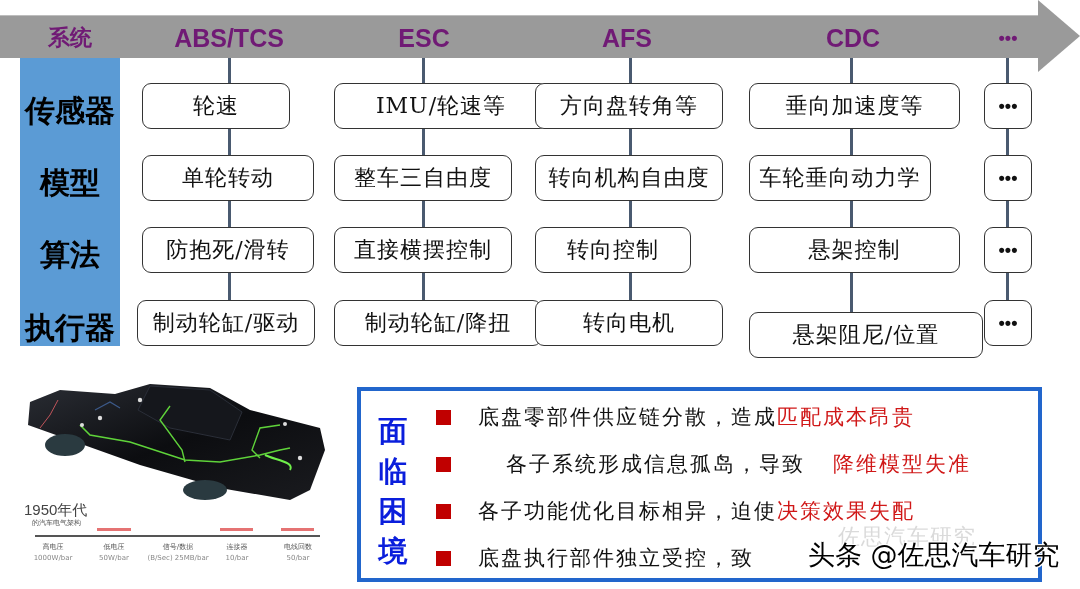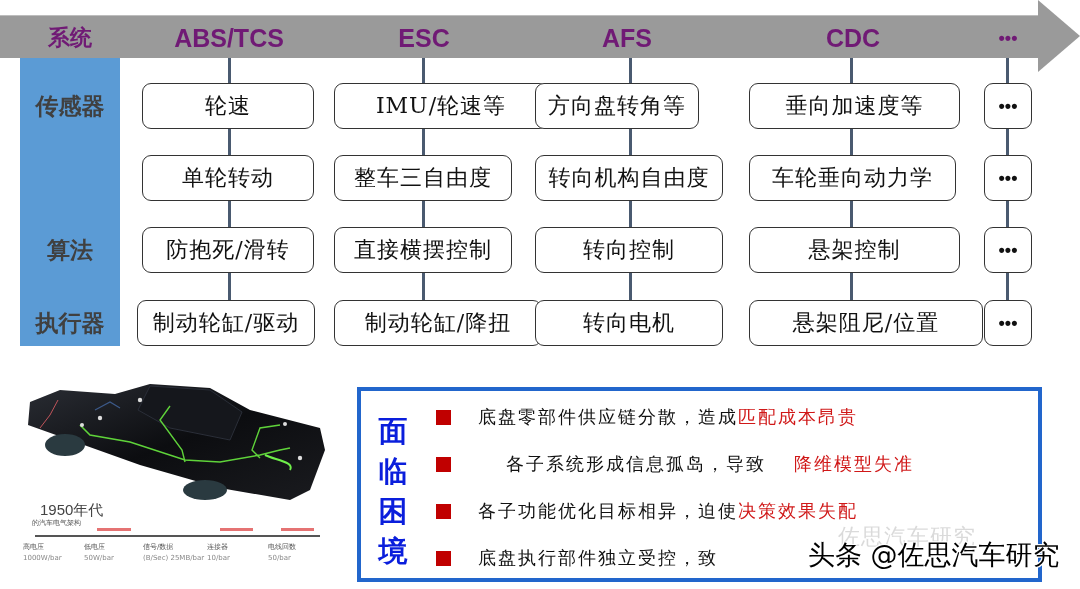--- a/index.html
+++ b/index.html
@@ -23,59 +23,59 @@
   }
   .hdr.cn { font-family: "DejaVu Sans", sans-serif; font-size: 22px; }
 
   
   .cat-col {
     position: absolute; left: 20px; top: 58px; width: 100px; height: 288px;
     background: #5b9bd5;
   }
   .cat {
     position: absolute; left: 0; width: 100px; text-align: center;
-    color: #404040; font-weight: bold; font-size: 23px; font-family: "DejaVu Sans", sans-serif;
+    color: #000000; font-weight: bold; font-size: 30px; font-family: "DejaVu Sans", sans-serif;
   }
 
   
   .vline { position: absolute; top: 58px; width: 3px; height: 288px; background: #4a5a70; }
 
   
   .box {
     position: absolute; height: 46px; background: #ffffff;
     border: 1.5px solid #333; border-radius: 9px;
     display: flex; align-items: center; justify-content: center;
     font-family: "DejaVu Serif", "Liberation Serif", serif; font-size: 22px; color: #111;
     white-space: nowrap; letter-spacing: 1px;
   }
   .box.dots { font-family: "Liberation Sans", sans-serif; font-weight: bold; font-size: 18px; letter-spacing: 0; }
 
   
   .car-area { position: absolute; left: 20px; top: 380px; width: 310px; height: 205px; }
-  .car-label-year { position: absolute; left: 20px; top: 121px; font-size: 15px; color: #444; font-family: "Liberation Sans", sans-serif; }
+  .car-label-year { position: absolute; left: 4px; top: 121px; font-size: 15px; color: #444; font-family: "Liberation Sans", sans-serif; }
   .car-label-sub { position: absolute; left: 12px; top: 138px; font-size: 7px; color: #555; }
   .legend-line { position: absolute; left: 15px; top: 155px; width: 285px; height: 2px; background: #555; }
   .legend-bar { position: absolute; height: 3px; background: #e57373; top: 148px; }
-  .legend-item { position: absolute; top: 162px; text-align: left; width: 60px; transform: translateX(-50%); }
+  .legend-item { position: absolute; top: 162px; text-align: center; width: 60px; transform: translateX(-50%); }
   .legend-item .t { font-size: 7px; color: #555; display: block; }
   .legend-item .v { font-size: 7px; color: #888; display: block; margin-top: 2px; }
 
   
   .chal {
     position: absolute; left: 357px; top: 387px; width: 685px; height: 195px;
     border: 4px solid #2266cc; background: #fff;
   }
   .chal-title {
     position: absolute; left: 14px; top: 20px; width: 36px;
     color: #0a1edc; font-weight: bold; font-size: 29px; line-height: 40px; text-align: center;
     font-family: "DejaVu Sans", sans-serif;
   }
   .bullet-row { position: absolute; left: 75px; height: 40px; display: flex; align-items: center; white-space: nowrap; }
   .bullet-sq { width: 15px; height: 15px; background: #c00000; margin-right: 27px; flex: none; }
-  .bullet-txt { font-family: Liberation Mono, monospace; font-size: 18px; color: #111; letter-spacing: 2px; }
+  .bullet-txt { font-family: Liberation Mono, monospace; font-size: 21px; color: #111; letter-spacing: 2px; }
   .bullet-red { color: #d01818; }
 
   .watermark-faint {
     position: absolute; left: 838px; top: 522px; font-size: 22px; color: rgba(150,150,150,0.35);
     font-family: "DejaVu Sans", sans-serif; white-space: nowrap; letter-spacing: 1px;
   }
   .watermark {
     position: absolute; left: 808px; top: 537px; font-size: 27px; color: #000;
     font-family: "DejaVu Sans", sans-serif; white-space: nowrap;
     text-shadow: 1px 1px 0 #fff, -1px -1px 0 #fff, 1px -1px 0 #fff, -1px 1px 0 #fff;
@@ -89,49 +89,50 @@
 
 <div class="hdr cn" style="left:70px;">系统</div>
 <div class="hdr" style="left:229px;">ABS/TCS</div>
 <div class="hdr" style="left:424px;">ESC</div>
 <div class="hdr" style="left:627px;">AFS</div>
 <div class="hdr" style="left:853px;">CDC</div>
 <div class="hdr" style="left:1008px; font-size:18px;">•••</div>
 
 <div class="cat-col">
   <div class="cat" style="top:33px;">传感器</div>
+  <div class="cat" style="top:105px;">模型</div>
   <div class="cat" style="top:177px;">算法</div>
   <div class="cat" style="top:250px;">执行器</div>
 </div>
 
 <div class="vline" style="left:228px;"></div>
 <div class="vline" style="left:422px;"></div>
 <div class="vline" style="left:629px;"></div>
 <div class="vline" style="left:850px;"></div>
 <div class="vline" style="left:1006px;"></div>
 
-<div class="box" style="left:142px; top:83px; width:172px;">轮速</div>
+<div class="box" style="left:142px; top:83px; width:148px;">轮速</div>
 <div class="box" style="left:142px; top:155px; width:172px;">单轮转动</div>
 <div class="box" style="left:142px; top:227px; width:172px;">防抱死/滑转</div>
 <div class="box" style="left:137px; top:300px; width:178px;">制动轮缸/驱动</div>
 
 <div class="box" style="left:334px; top:83px; width:214px;">IMU/轮速等</div>
 <div class="box" style="left:334px; top:155px; width:178px;">整车三自由度</div>
 <div class="box" style="left:334px; top:227px; width:178px;">直接横摆控制</div>
 <div class="box" style="left:334px; top:300px; width:208px;">制动轮缸/降扭</div>
 
-<div class="box" style="left:535px; top:83px; width:164px;">方向盘转角等</div>
+<div class="box" style="left:535px; top:83px; width:188px;">方向盘转角等</div>
 <div class="box" style="left:535px; top:155px; width:188px;">转向机构自由度</div>
-<div class="box" style="left:535px; top:227px; width:188px;">转向控制</div>
+<div class="box" style="left:535px; top:227px; width:156px;">转向控制</div>
 <div class="box" style="left:535px; top:300px; width:188px;">转向电机</div>
 
 <div class="box" style="left:749px; top:83px; width:211px;">垂向加速度等</div>
-<div class="box" style="left:749px; top:155px; width:207px;">车轮垂向动力学</div>
+<div class="box" style="left:749px; top:155px; width:182px;">车轮垂向动力学</div>
 <div class="box" style="left:749px; top:227px; width:211px;">悬架控制</div>
-<div class="box" style="left:749px; top:300px; width:234px;text-align:right;">悬架阻尼/位置</div>
+<div class="box" style="left:749px; top:312px; width:234px;text-align:right;">悬架阻尼/位置</div>
 
 <div class="box dots" style="left:984px; top:83px; width:48px;">•••</div>
 <div class="box dots" style="left:984px; top:155px; width:48px;">•••</div>
 <div class="box dots" style="left:984px; top:227px; width:48px;">•••</div>
 <div class="box dots" style="left:984px; top:300px; width:48px;">•••</div>
 
 <div class="car-area">
   <svg width="310" height="150" viewBox="0 0 310 150" style="position:absolute;left:0;top:0;">
     <defs>
       <linearGradient id="bodyg" x1="0" y1="0" x2="1" y2="1">

